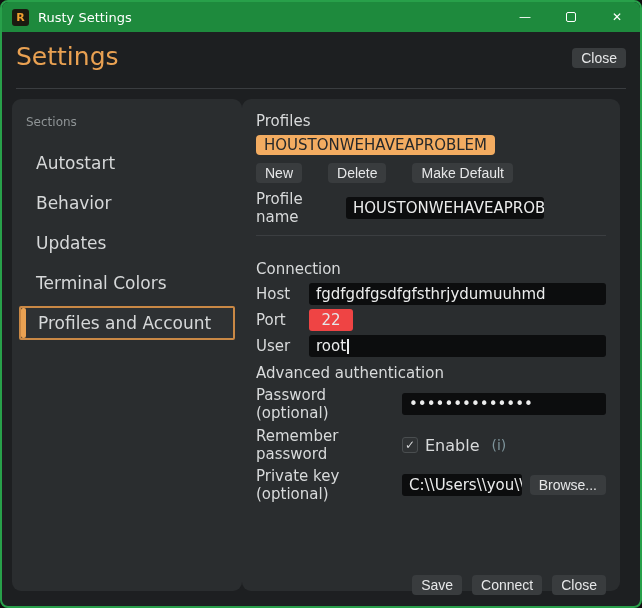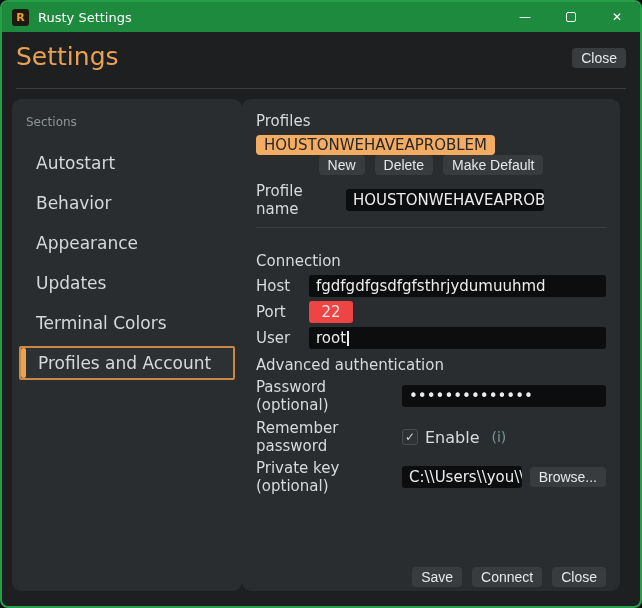--- a/index.html
+++ b/index.html
@@ -56,21 +56,21 @@
   .side-item.selected .accent-bar {
     position:absolute; left:0; top:0; bottom:0; width:5px; background:#e9a152; border-radius:2px;
   }
   
   .sec-label { font-size:15px; color:#d8dadb; }
   .chip {
     display:inline-block; margin-top:5px; background:#f3ac61; color:#26282a;
     font-size:15px; padding:1px 8px; border-radius:4px;
   }
   .row { display:flex; align-items:center; }
-  .btn-row { gap:10px;justify-content:center; }
+  .btn-row { margin-top:8px; gap:26px; }
   .field-row { margin-top:5px; }
   .label-c { width:53px; font-size:15px; color:#d8dadb; flex:none; }
   .label-a { width:146px; font-size:15px; color:#d8dadb; flex:none; }
   .label-p { width:90px; font-size:15px; color:#d8dadb; flex:none; }
   .tinput {
     background:#0c0d0e; color:#eceded; font-size:15px; height:22px;
     border:none; border-radius:3px; padding:0 7px;
     white-space:nowrap; overflow:hidden; display:flex; align-items:center;
   }
   .divider { height:1px; background:#3b3e41; margin-top:9px; }
@@ -108,21 +108,20 @@
     <div class="page-title">Settings</div>
     <button class="btn">Close</button>
     <div class="header-divider"></div>
   </div>
 
   <div class="panel sidebar">
     <div class="sections-label">Sections</div>
     <div style="margin-top:14px;">
       <div class="side-item">Autostart</div>
       <div class="side-item">Behavior</div>
-      <div class="side-item">Appearance</div>
       <div class="side-item">Updates</div>
       <div class="side-item">Terminal Colors</div>
       <div class="side-item selected">
         <span class="accent-bar"></span>
         <span>Profiles and Account</span>
       </div>
     </div>
   </div>
 
   <div class="panel main">

